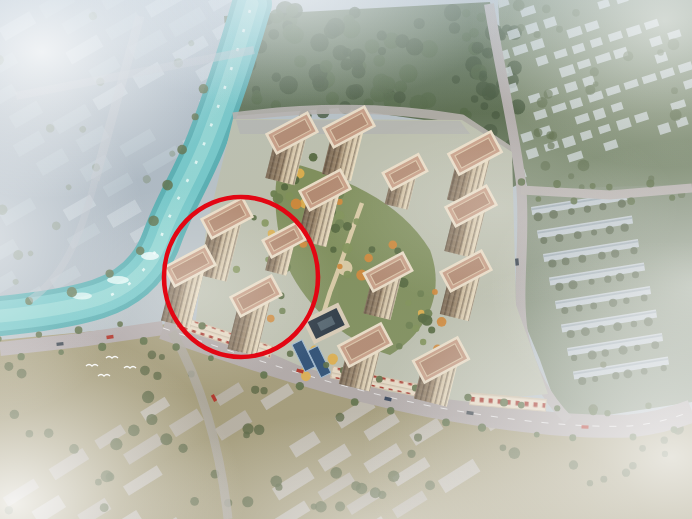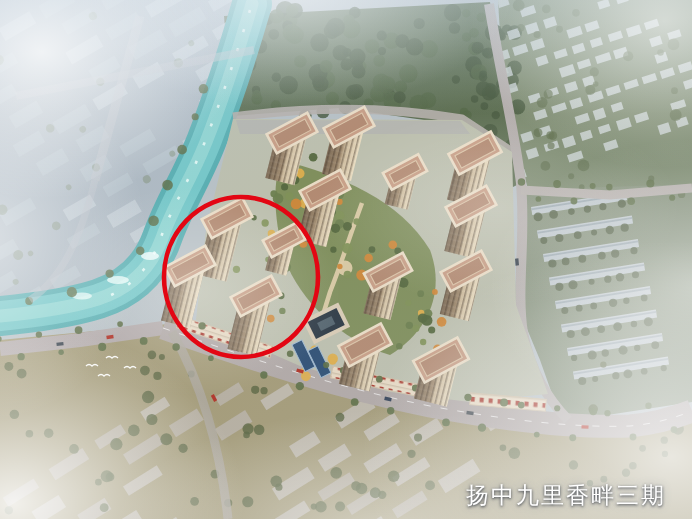--- a/index.html
+++ b/index.html
@@ -974,14 +974,13 @@
       </g>
   </svg>
 
   <div class="layer tint"></div>
   <div class="layer fog"></div>
 
   <svg class="layer" width="692" height="519" viewBox="0 0 692 519">
     <ellipse cx="241" cy="277" rx="77" ry="80" fill="none" stroke="#e30613" stroke-width="4.6"></ellipse>
   </svg>
 
-  <div class="caption">扬中九里香畔三期</div>
 </div>
 
 </body></html>

